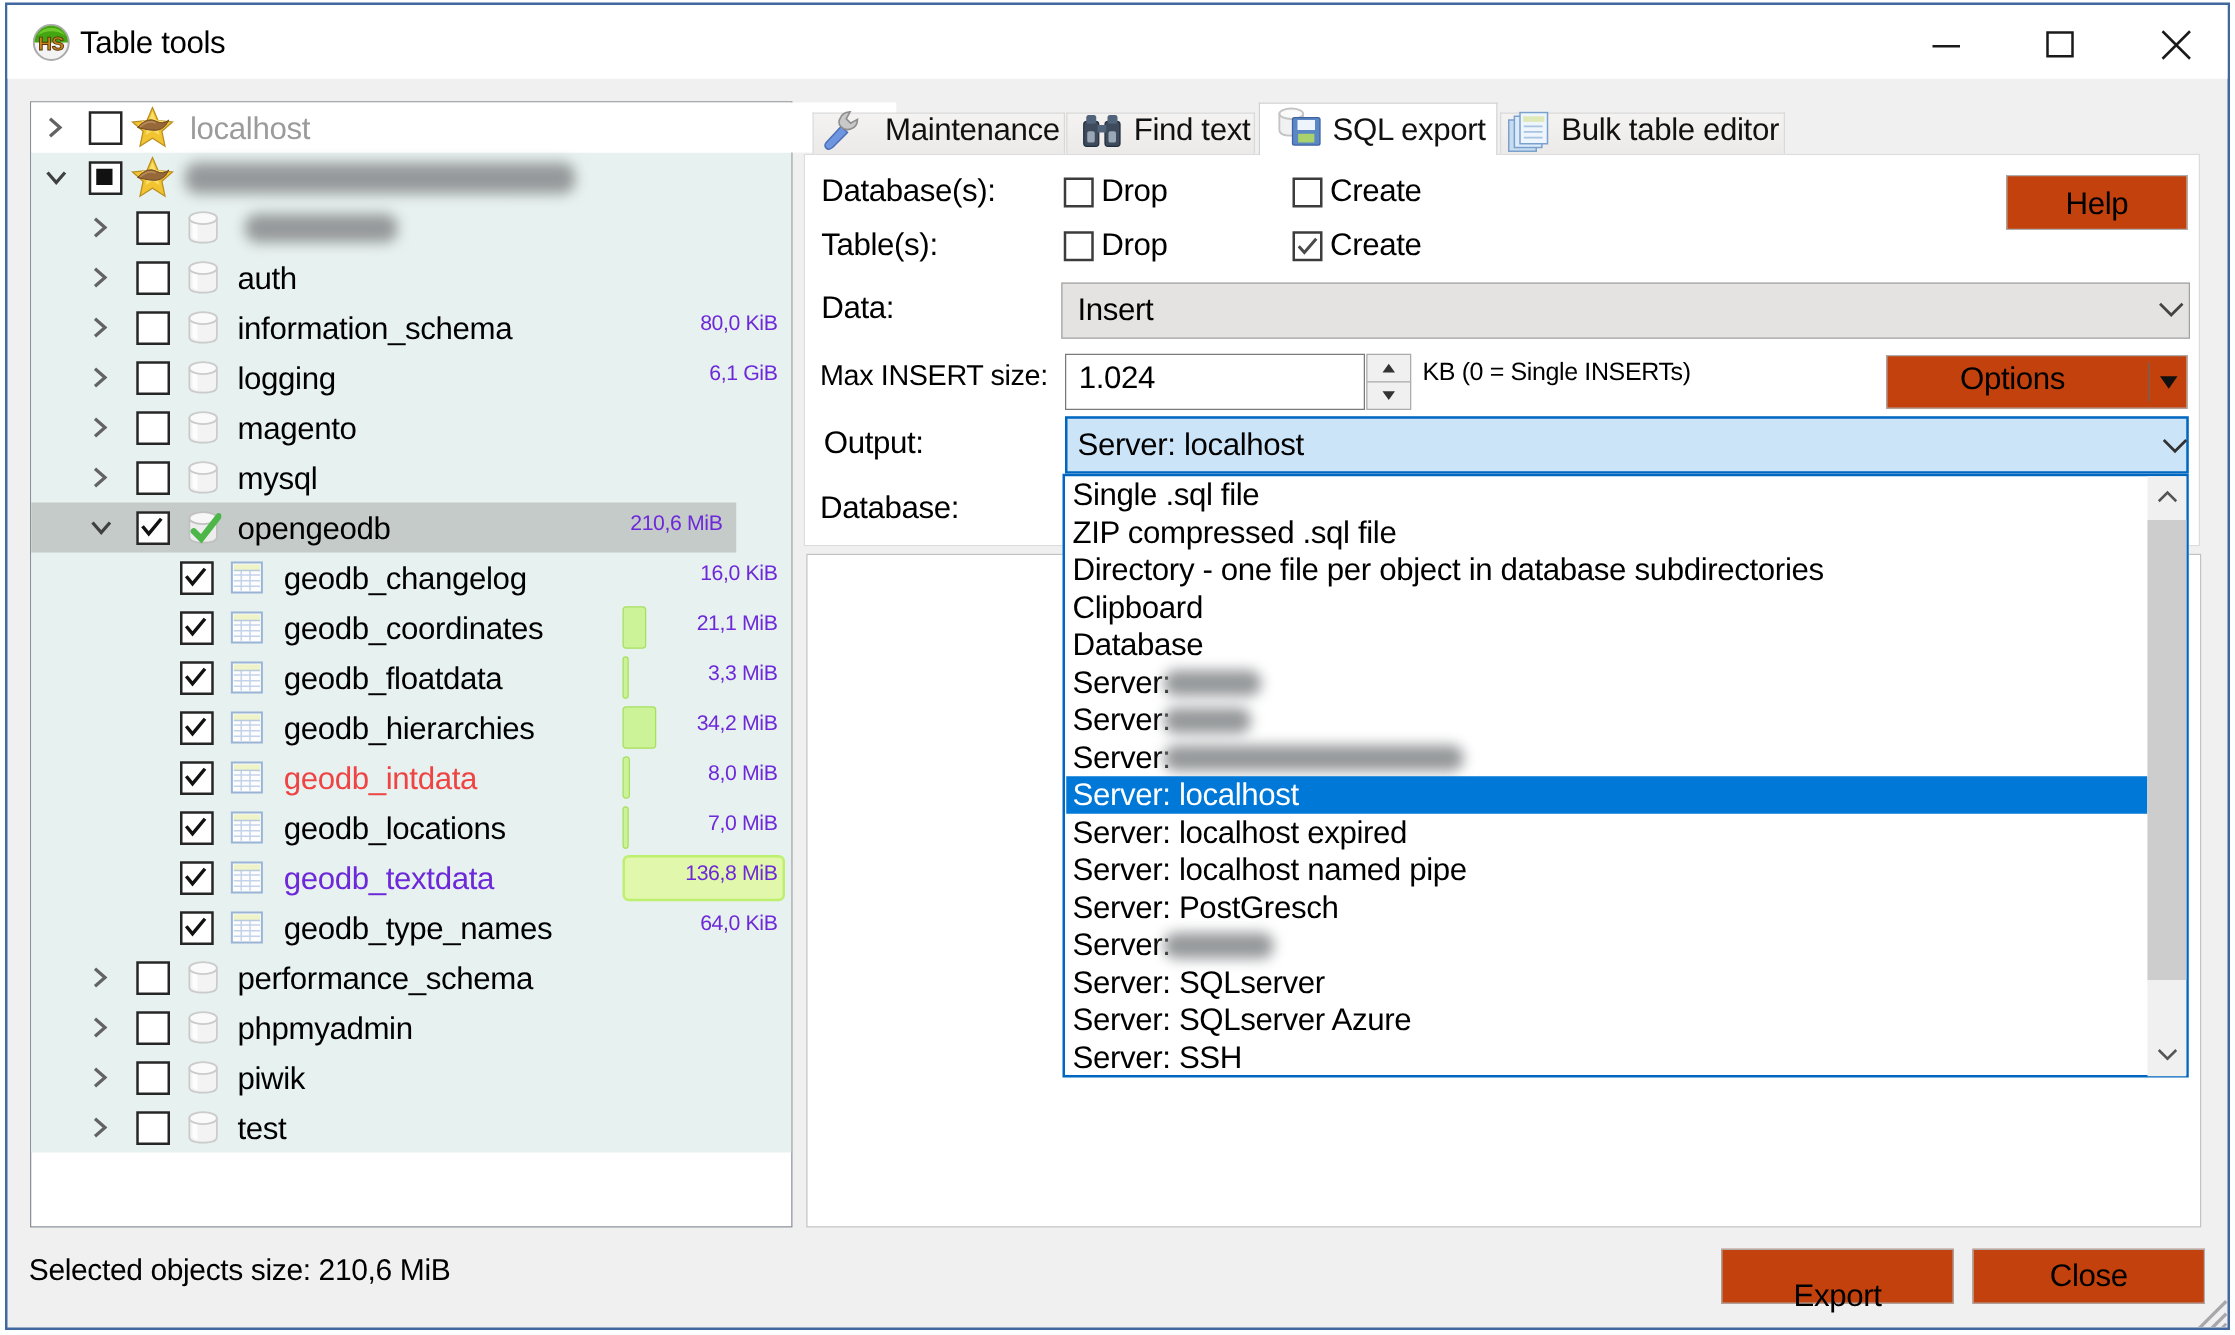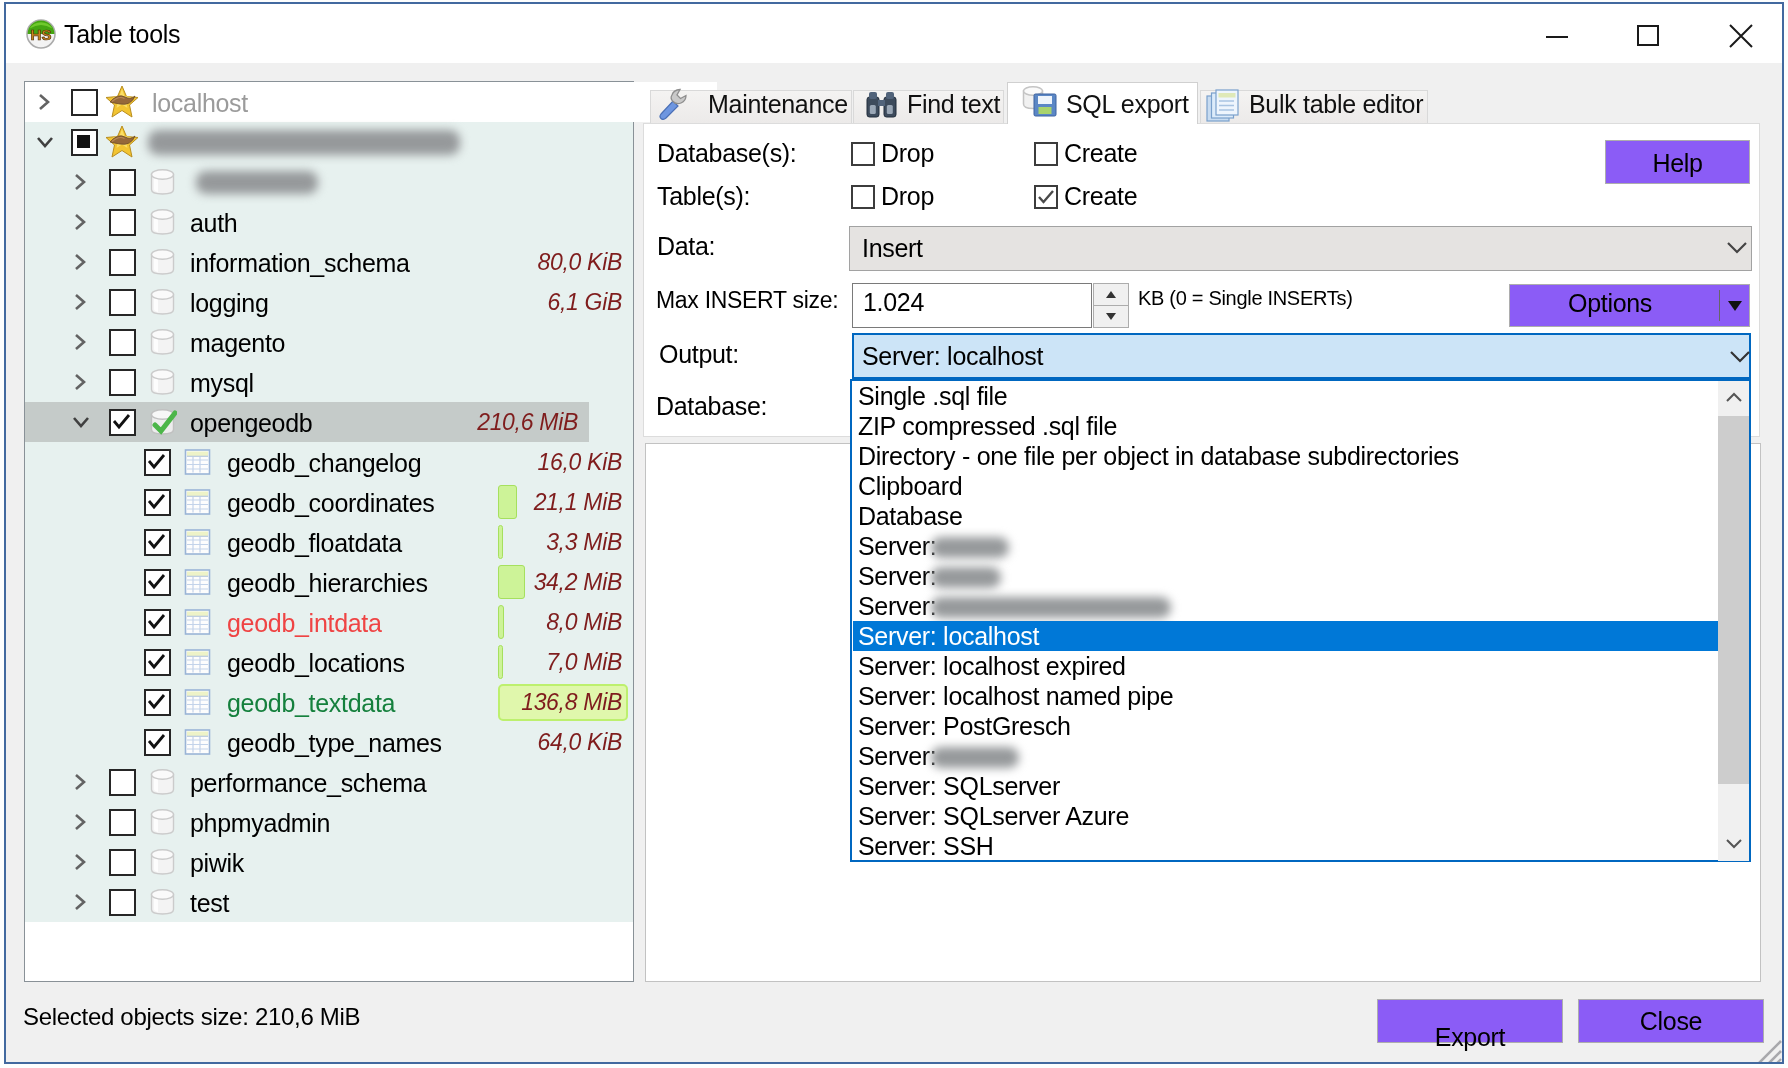--- a/index.html
+++ b/index.html
@@ -1,29 +1,29 @@
 <!DOCTYPE html>
 <html><head><meta charset="utf-8">
 <style>
 * { margin:0; padding:0; box-sizing:border-box; }
 html,body { width:1788px; height:1068px; background:#fdfefe; font-family:"Liberation Sans",sans-serif; overflow:hidden; }
 .abs { position:absolute; }
 #win { position:absolute; left:4px; top:2px; width:1780px; height:1062px; border:2px solid #42699f; background:#f0f0f0; }
 #title { position:absolute; left:0; top:0; width:100%; height:59px; background:#fff; }
 .tlabel { top:7px; font-size:25px; white-space:nowrap; letter-spacing:-0.3px; }
-.tsize { top:7px; right:11px; font-size:23px; color:#7f1d1d; letter-spacing:-0.3px;font-style:italic; }
+.tsize { top:7px; right:11px; font-size:17px; color:#6d28d9; letter-spacing:-0.3px; }
 .tcb { width:27px; height:27px; background:#fff; border:2px solid #262626; }
 .blurb { background:#96999b; border-radius:10px; filter:blur(5px); }
 #tree { position:absolute; left:24px; top:81px; width:610px; height:901px; background:#fff; border:1px solid #899197; }
 #treebg { position:absolute; left:25px; top:122px; width:608px; height:800px; background:#e7f1ef; }
 .tab { position:absolute; top:90px; height:33px; background:linear-gradient(#f4f3f2,#eceae9); border:1px solid #d9d9d9; border-bottom:none; }
 .tablbl { position:absolute; top:90px; font-size:25px; color:#111; white-space:nowrap; letter-spacing:-0.3px; }
 .flabel { position:absolute; font-size:25px; color:#000; white-space:nowrap; letter-spacing:-0.3px; }
 .fcb { position:absolute; width:24px; height:24px; background:#fff; border:2px solid #3c3c3c; }
-.btn { position:absolute; background:#8b5cf6; border:1px solid #adadad; font-size:25px; color:#000; text-align:center; letter-spacing:-0.3px; }
+.btn { position:absolute; background:#c2410c; border:1px solid #adadad; font-size:25px; color:#000; text-align:center; letter-spacing:-0.3px; }
 .ddrow { position:absolute; left:1px; width:865px; height:30px; font-size:25px; padding:1px 0 0 5px; color:#000; white-space:nowrap; letter-spacing:-0.3px; }
 .ddrow.sel { background:#0078d7; color:#fff; }
 </style></head><body>
 <div id="win">
   <div id="title">
     <svg class="abs" style="left:20px;top:14px" width="30" height="32" viewBox="0 0 30 32">
       <circle cx="15" cy="16" r="14" fill="#f3f3f3" stroke="#ababab" stroke-width="1.6"></circle>
       <path d="M1.6 16 A13.4 13.4 0 0 1 28.4 16 Z" fill="#44a512"></path>
       <path d="M3.6 10.5 A13.4 13.4 0 0 1 26.4 10.5 Q15 3.5 3.6 10.5 Z" fill="#6fc92d"></path>
       <text x="15" y="22" font-size="15" font-weight="bold" fill="#c9861c" stroke="#54300a" stroke-width="0.7" text-anchor="middle" font-family="Liberation Sans">HS</text>
@@ -246,21 +246,21 @@
 <div class="abs" style="left:25px;top:682px;width:608px;height:40px;">
     <div class="abs tcb" style="left:119px;top:6.5px"><svg width="23" height="23" style="margin:-1px 0 0 -1px">
         <path d="M4 11 L9 17 L19 5" fill="none" stroke="#111" stroke-width="2.8"></path>
       </svg></div>
     <svg class="abs" style="left:159px;top:6px" width="27" height="28" viewBox="0 0 27 28">
 <rect x="1.5" y="2" width="24" height="24" fill="#fdfdfd" stroke="#9ab4d6" stroke-width="1.6"></rect>
 <rect x="3" y="3.5" width="21" height="4.5" fill="#eef3c8"></rect>
 <path d="M3 12 H24 M3 16.5 H24 M3 21 H24 M9 8.5 V24.5 M16 8.5 V24.5" stroke="#c3d3ea" stroke-width="1.2" fill="none"></path>
 <path d="M3 8.3 H24" stroke="#b9cade" stroke-width="1.2"></path>
     </svg>
-    <span class="abs tlabel" style="left:202px;color:#15803d">geodb_textdata</span>
+    <span class="abs tlabel" style="left:202px;color:#6d28d9">geodb_textdata</span>
     <div class="abs" style="left:473px;top:2px;width:130px;height:37px;background:#e0f7ac;border:2px solid #bdf06e;border-radius:5px"></div>
     <span class="abs tsize">136,8 MiB</span>
   </div>
 <div class="abs" style="left:25px;top:722px;width:608px;height:40px;">
     <div class="abs tcb" style="left:119px;top:6.5px"><svg width="23" height="23" style="margin:-1px 0 0 -1px">
         <path d="M4 11 L9 17 L19 5" fill="none" stroke="#111" stroke-width="2.8"></path>
       </svg></div>
     <svg class="abs" style="left:159px;top:6px" width="27" height="28" viewBox="0 0 27 28">
 <rect x="1.5" y="2" width="24" height="24" fill="#fdfdfd" stroke="#9ab4d6" stroke-width="1.6"></rect>
 <rect x="3" y="3.5" width="21" height="4.5" fill="#eef3c8"></rect>

